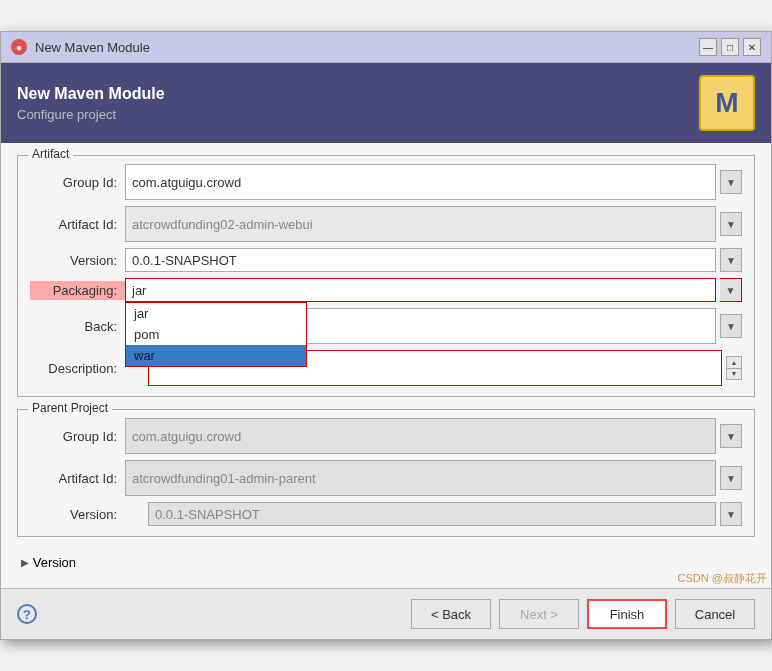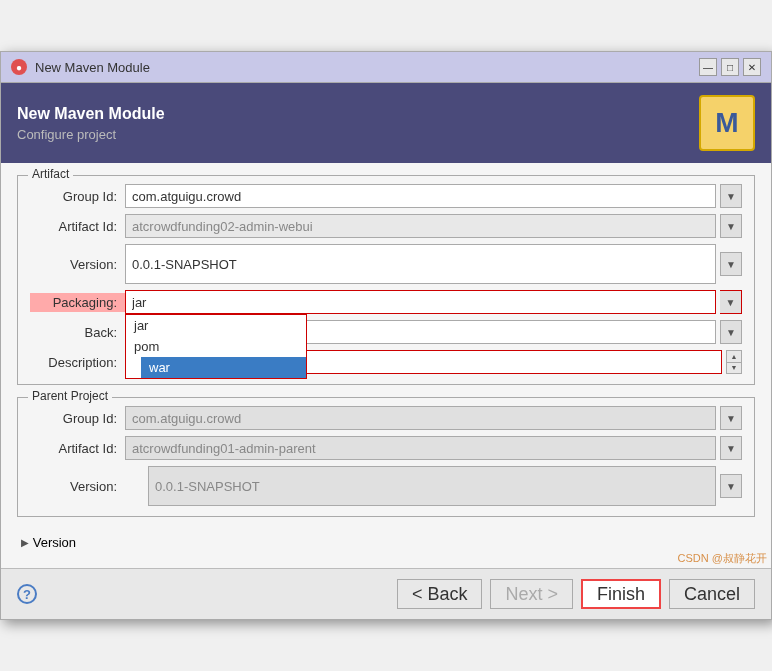--- a/index.html
+++ b/index.html
@@ -154,21 +154,21 @@
     }
     .form-input-wrapper {
       flex: 1;
       display: flex;
       align-items: center;
       gap: 4px;
       position: relative;
     }
     .form-input {
       flex: 1;
-      height: 24px;
+      height: 36px;
       border: 1px solid #aaa;
       background: white;
       padding: 2px 6px;
       font-size: 13px;
       color: #333;
     }
     .form-input.disabled {
       background: #e8e8e8;
       color: #888;
     }
@@ -184,21 +184,21 @@
       display: flex;
       align-items: center;
       justify-content: center;
       cursor: pointer;
       font-size: 10px;
       color: #555;
       flex-shrink: 0;
     }
     .version-input {
       width: 130px;
-      height: 40px;
+      height: 24px;
       border: 1px solid #aaa;
       background: white;
       padding: 2px 6px;
       font-size: 13px;
     }
 
     
     .packaging-wrapper {
       position: relative;
     }
@@ -235,22 +235,21 @@
       z-index: 10;
     }
     .packaging-dropdown-item {
       padding: 3px 8px;
       font-size: 13px;
       cursor: pointer;
       color: #333;
     }
     .packaging-dropdown-item.selected {
       background: #3a7cc4;
-      color: #ffffff;
-      margin-left: 15px;
+      color: #0f172a;
     }
 
     
     .spinner-btn {
       display: flex;
       flex-direction: column;
       border: 1px solid #aaa;
       width: 16px;
       height: 24px;
       flex-shrink: 0;
@@ -312,21 +311,21 @@
     .footer-buttons {
       display: flex;
       gap: 8px;
     }
     .footer-btn {
       height: 30px;
       min-width: 80px;
       padding: 0 14px;
       border: 1px solid #aaa;
       background: #e8e8e8;
-      font-size: 18px;
+      font-size: 13px;
       cursor: pointer;
       color: #333;
     }
     .footer-btn.primary {
       background: white;
       border: 2px solid #ef4444;
       color: #333;
       font-weight: 500;
     }
     .footer-btn.disabled {

